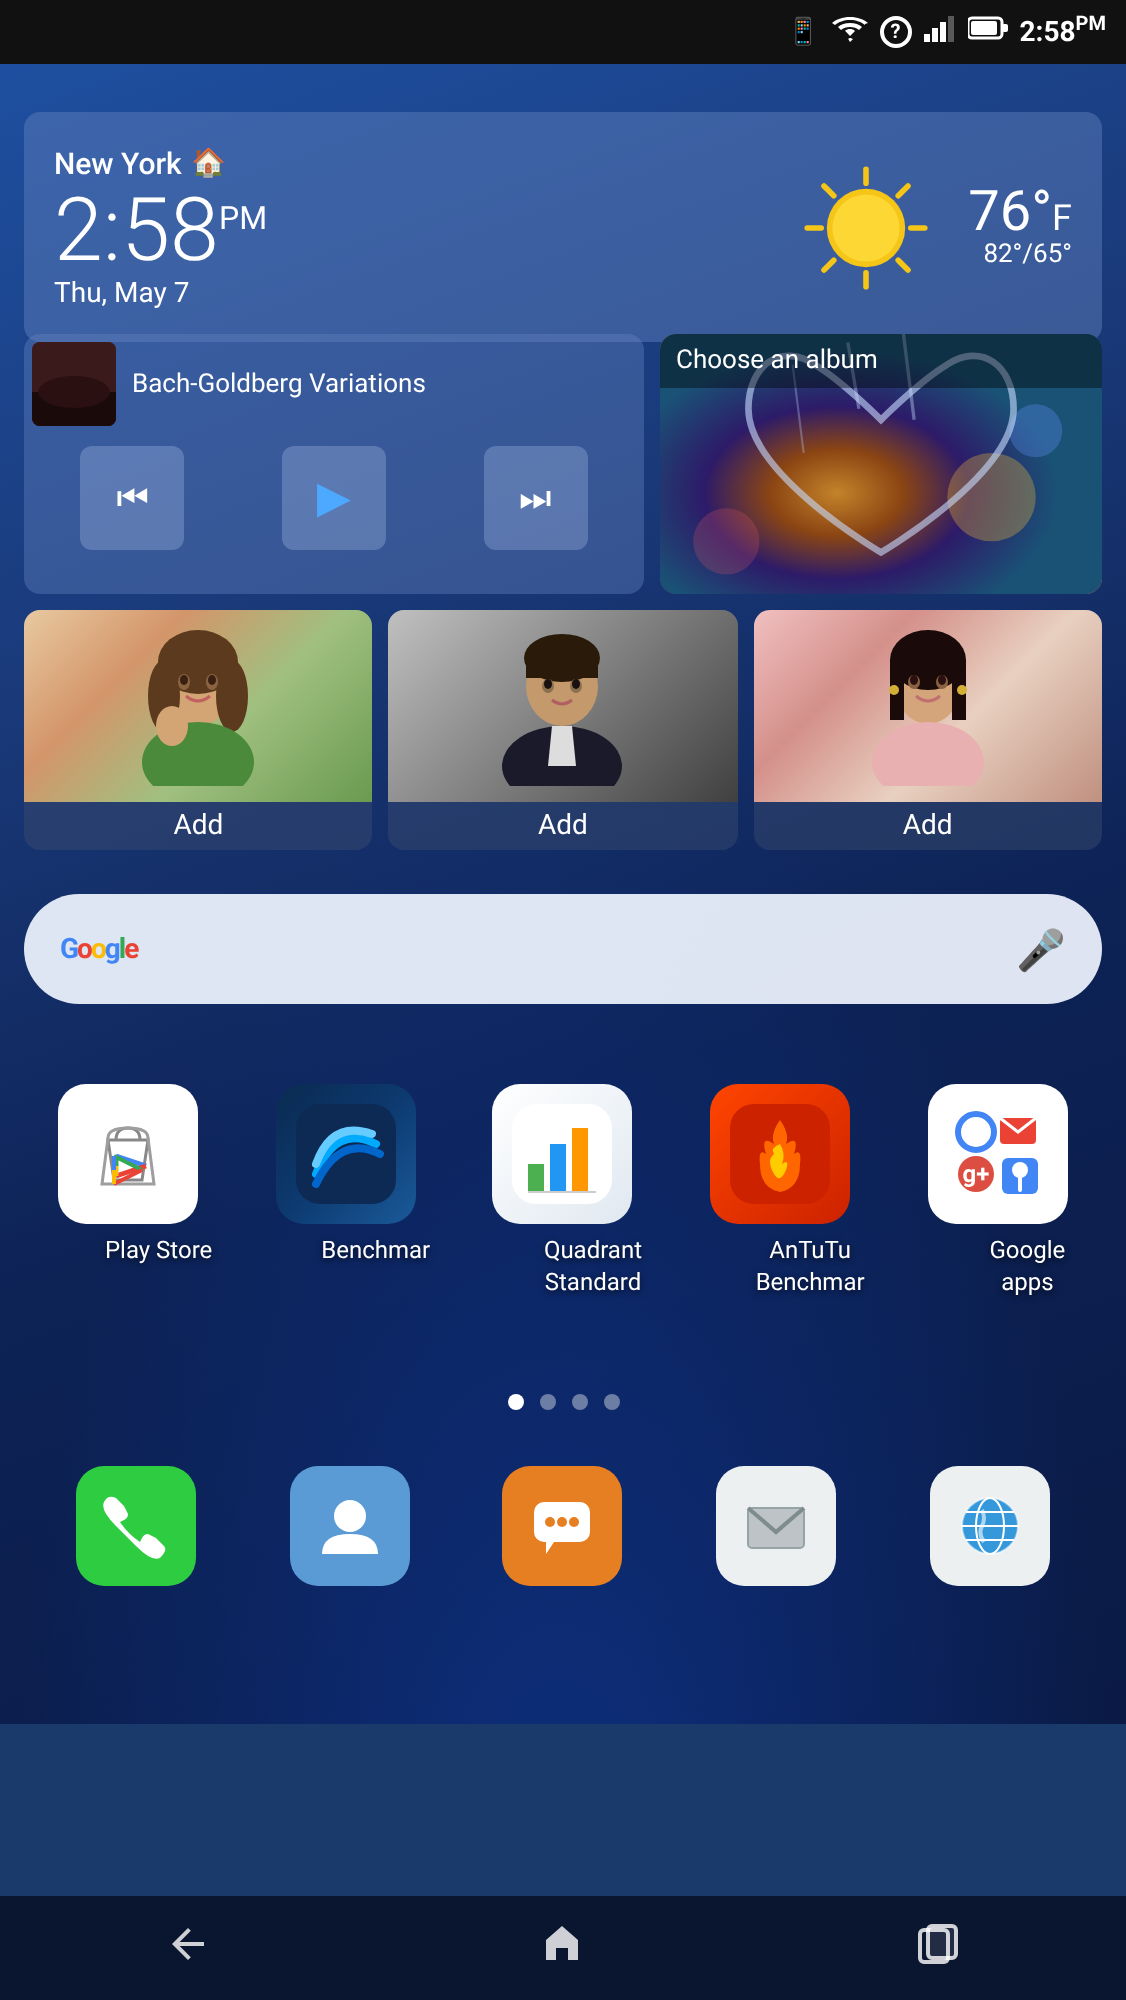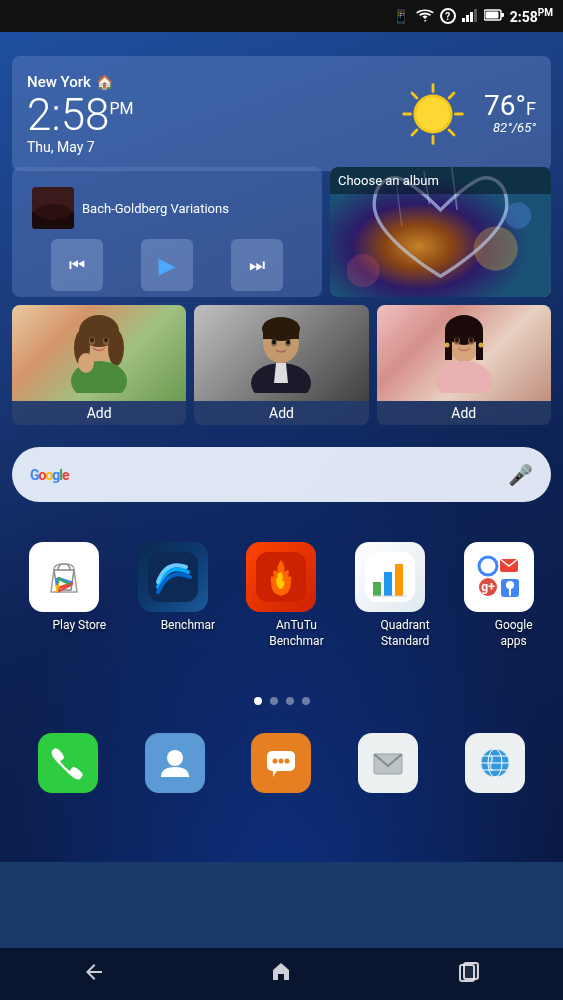--- a/index.html
+++ b/index.html
@@ -98,38 +98,37 @@
     }
     #temp-main {
       color: white;
       font-size: 28px;
       font-weight: 400;
       line-height: 1;
     }
     #temp-range {
       color: white;
       font-size: 13px;
-      font-style: italic;
     }
 
     
     #media-row {
       position: absolute;
       top: 135px;
       left: 12px;
       right: 12px;
       height: 130px;
       display: flex;
       gap: 8px;
     }
     #music-widget {
       flex: 0 0 310px;
       background: rgba(100, 130, 190, 0.4);
       border-radius: 8px;
-      padding: 20px;
+      padding: 4px;
     }
     #music-title-row {
       display: flex;
       align-items: center;
       gap: 8px;
       margin-bottom: 10px;
     }
     #music-thumb {
       width: 42px;
       height: 42px;
@@ -651,44 +650,44 @@
 
           <path d="M10 35 Q20 10 40 20" stroke="#00aaff" stroke-width="4" fill="none" stroke-linecap="round"></path>
           <path d="M10 40 Q22 15 42 25" stroke="#0066cc" stroke-width="4" fill="none" stroke-linecap="round"></path>
           <path d="M10 30 Q18 8 38 15" stroke="#66ccff" stroke-width="4" fill="none" stroke-linecap="round"></path>
         </svg>
       </div>
       <div class="app-label">Benchmar</div>
     </div>
 
     <div class="app-item">
+      <div class="app-icon icon-quadrant">
+        <svg width="50" height="50" viewBox="0 0 50 50">
+          <rect width="50" height="50" rx="12" fill="white"></rect>
+
+          <rect x="8" y="30" width="8" height="14" fill="#4CAF50"></rect>
+          <rect x="19" y="20" width="8" height="24" fill="#2196F3"></rect>
+          <rect x="30" y="12" width="8" height="32" fill="#FF9800"></rect>
+
+          <line x1="8" y1="44" x2="42" y2="44" stroke="#ccc" stroke-width="1"></line>
+        </svg>
+      </div>
+      <div class="app-label">Quadrant Standard</div>
+    </div>
+
+    <div class="app-item">
       <div class="app-icon icon-antutu">
         <svg width="50" height="50" viewBox="0 0 50 50">
           <rect width="50" height="50" rx="12" fill="#cc2200"></rect>
 
           <path d="M25 8 Q30 15 28 20 Q35 15 32 25 Q36 22 35 30 Q35 42 25 44 Q15 42 15 30 Q14 22 18 25 Q15 15 22 20 Q20 15 25 8 Z" fill="#ff6600"></path>
           <path d="M25 20 Q28 25 26 30 Q30 27 28 33 Q25 40 22 35 Q18 28 22 25 Q20 22 25 20 Z" fill="#ffcc00"></path>
         </svg>
       </div>
       <div class="app-label">AnTuTu Benchmar</div>
-    </div>
-
-    <div class="app-item">
-      <div class="app-icon icon-quadrant">
-        <svg width="50" height="50" viewBox="0 0 50 50">
-          <rect width="50" height="50" rx="12" fill="white"></rect>
-
-          <rect x="8" y="30" width="8" height="14" fill="#4CAF50"></rect>
-          <rect x="19" y="20" width="8" height="24" fill="#2196F3"></rect>
-          <rect x="30" y="12" width="8" height="32" fill="#FF9800"></rect>
-
-          <line x1="8" y1="44" x2="42" y2="44" stroke="#ccc" stroke-width="1"></line>
-        </svg>
-      </div>
-      <div class="app-label">Quadrant Standard</div>
     </div>
 
     <div class="app-item">
       <div class="app-icon icon-googleapps">
         <svg width="50" height="50" viewBox="0 0 50 50">
           <rect width="50" height="50" rx="12" fill="white"></rect>
 
           <circle cx="14" cy="14" r="9" fill="none" stroke="#4285F4" stroke-width="3"></circle>
           <path d="M14 14 L14 5 A9 9 0 0 1 14 5" stroke="transparent" fill="none"></path>
           <circle cx="14" cy="14" r="4" fill="white"></circle>

